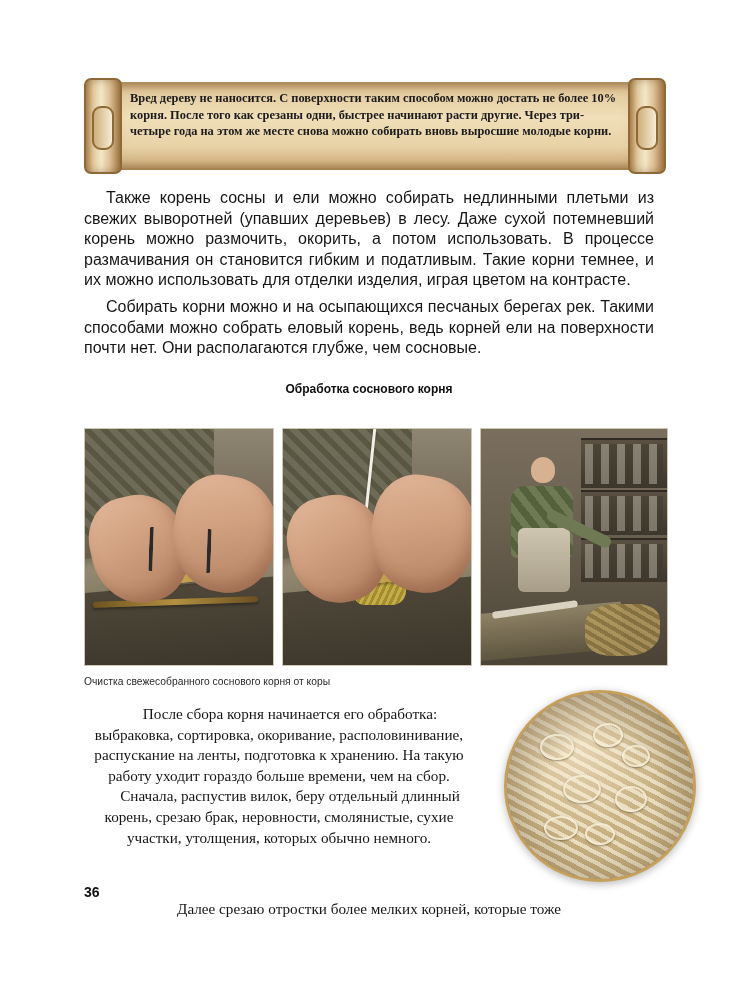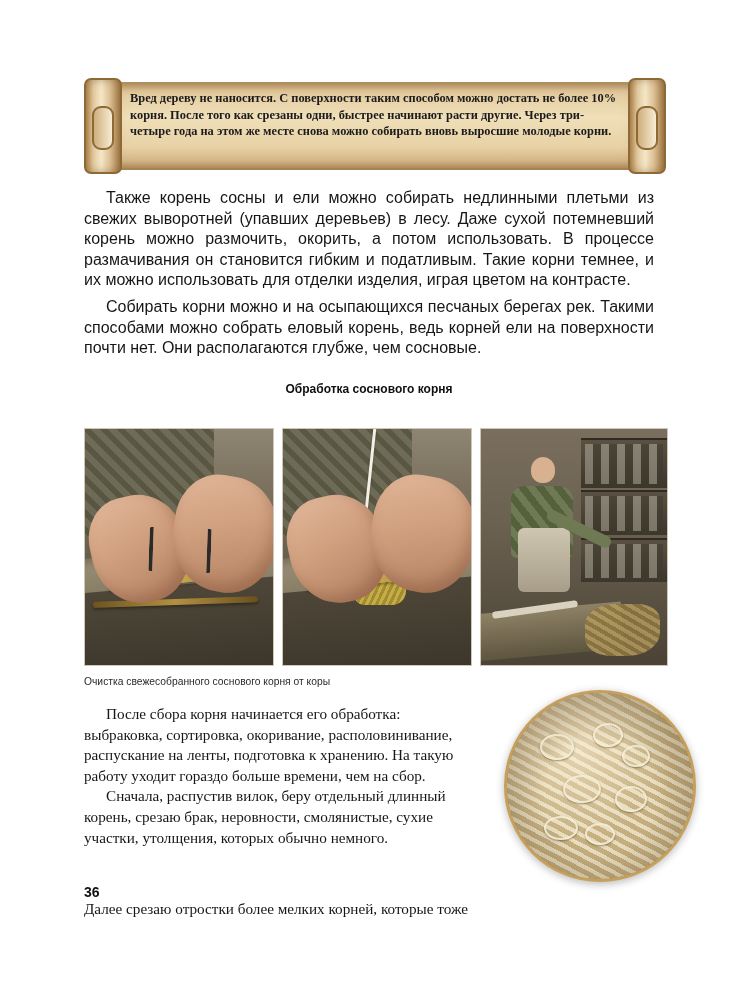--- a/index.html
+++ b/index.html
@@ -383,30 +383,31 @@
     left: 84px;
     top: 704px;
     width: 390px;
     font-family: "Liberation Serif", serif;
     font-size: 15.2px;
     line-height: 20.6px;
     text-align: left;
     color: #161616;
   }
   .lower-text p { margin: 0; }
-  .lower-text p.indent { text-indent: 22px; }
+  .lower-text p.indent { text-indent: 22px; text-align: center; }
   .lower-text-wide {
     position: absolute;
     left: 84px;
     top: 884px;
     width: 570px;
     font-family: "Liberation Serif", serif;
     font-size: 15.2px;
     line-height: 20.6px;
     color: #161616;
+    text-align: center;
   }
 
   .page-number {
     position: absolute;
     left: 84px;
     top: 884px;
     font-family: "Liberation Sans", sans-serif;
     font-weight: bold;
     font-size: 14px;
     color: #111;

